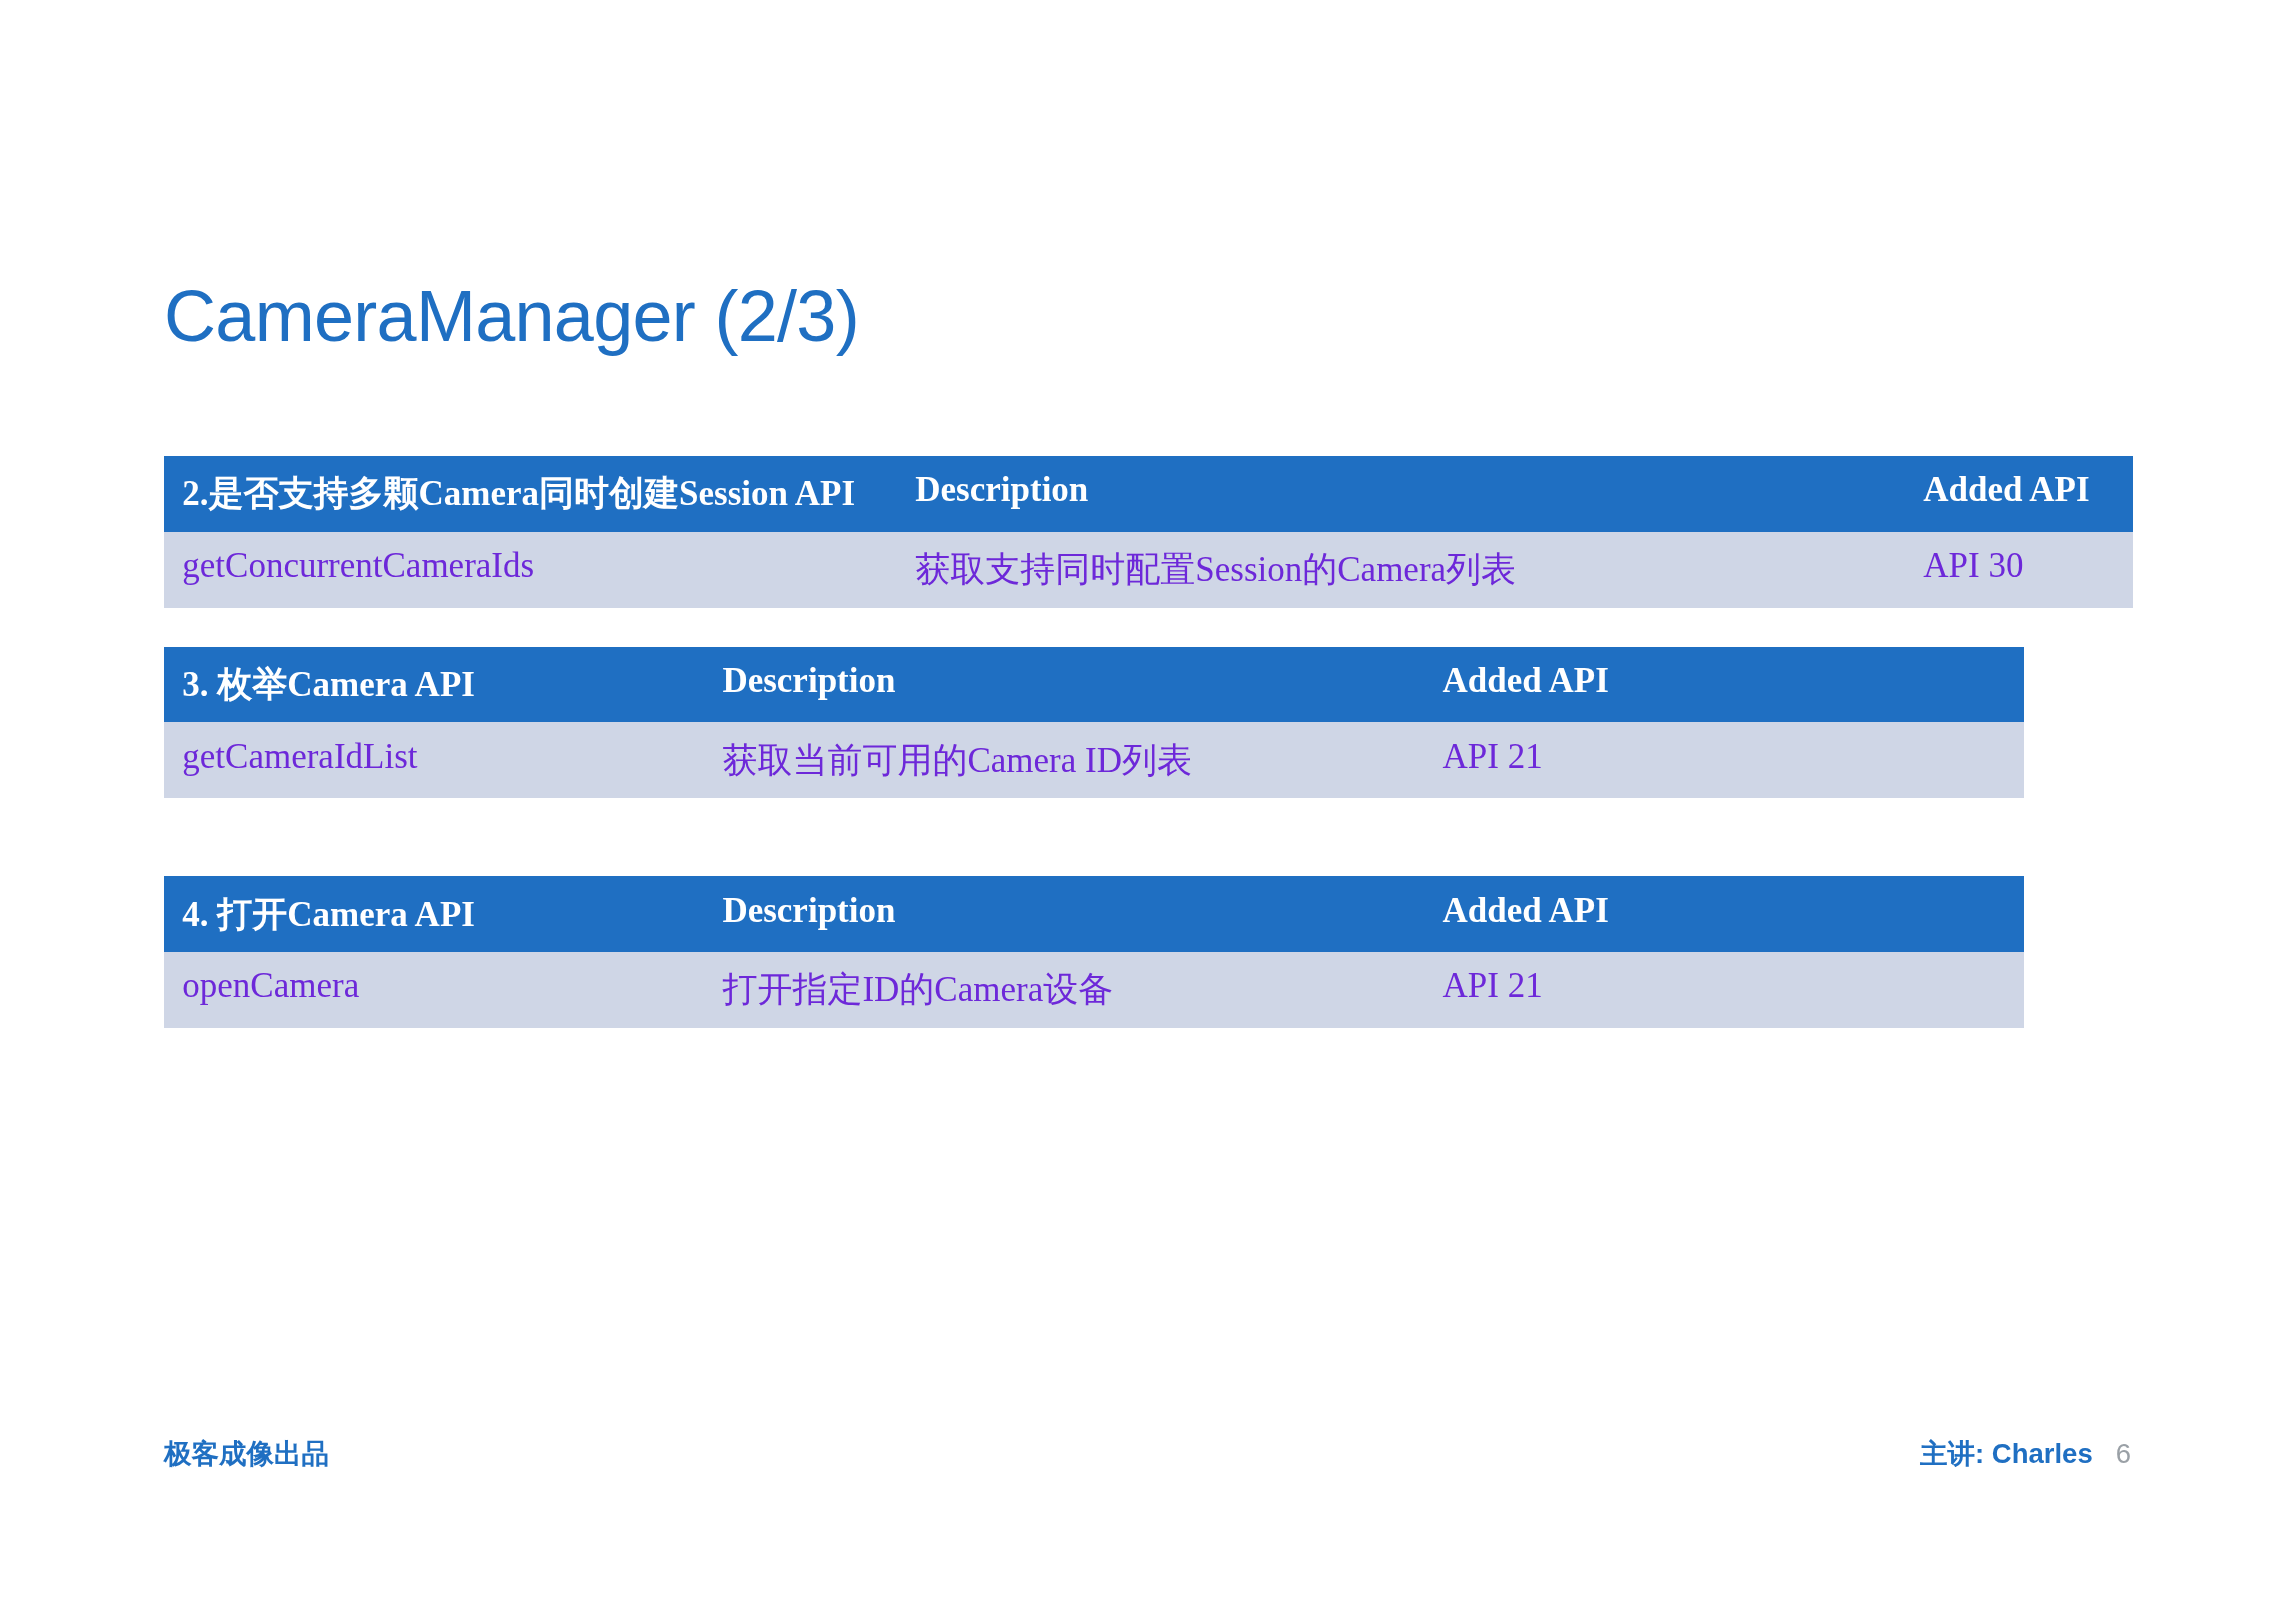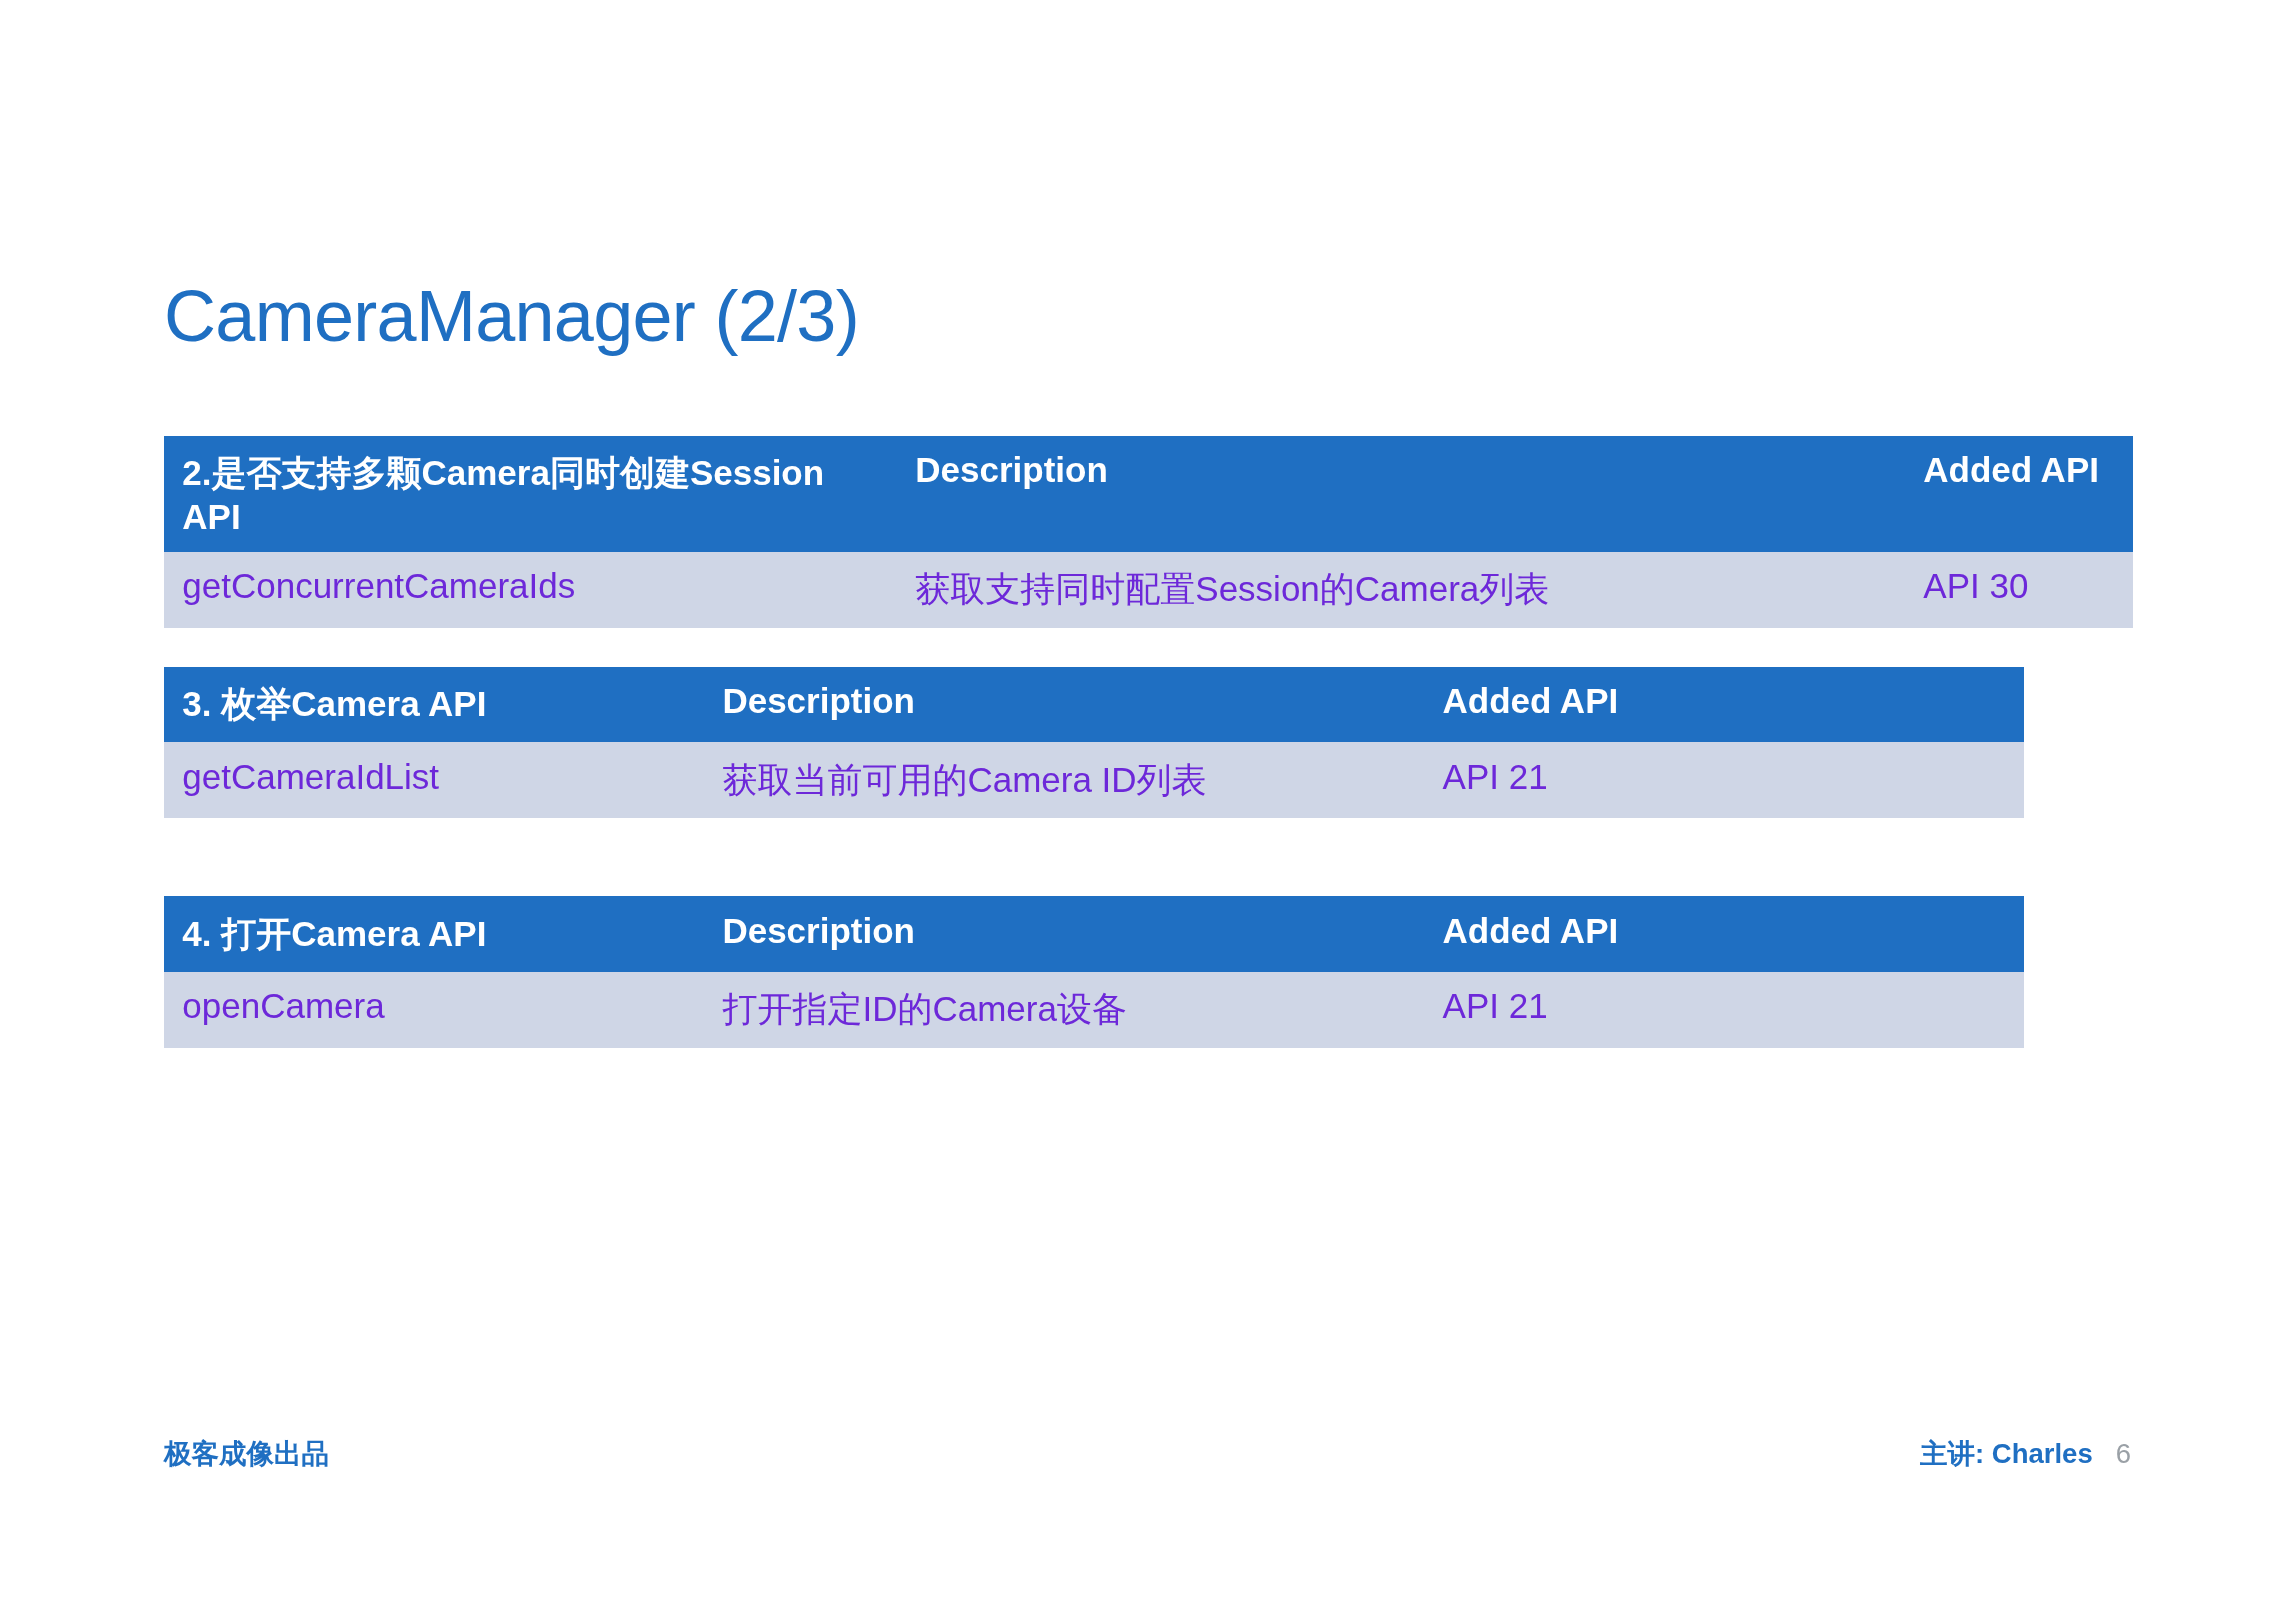--- a/index.html
+++ b/index.html
@@ -8,27 +8,28 @@
     height: 1623px;
     background: #ffffff;
     font-family: "Segoe UI", "Microsoft YaHei", Arial, sans-serif;
     position: relative;
     padding: 275px 164px 0 164px;
   }
   .title {
     color: #1f6fc2;
     font-size: 72px;
     font-weight: 300;
-    margin-bottom: 79px;
+    margin-bottom: 99px;
     letter-spacing: -0.7px;
   }
   table {
     border-collapse: collapse;
     table-layout: fixed;
     margin-bottom: 39px;
+    font-family: Liberation Serif, serif;
   }
   .table-a { width: 1968px; }   
   .table-b { width: 1860px; }   
 
   .hdr {
     background: #1f6fc2;
     color: #ffffff;
     font-size: 35px;
     font-weight: 600;
     text-align: left;

